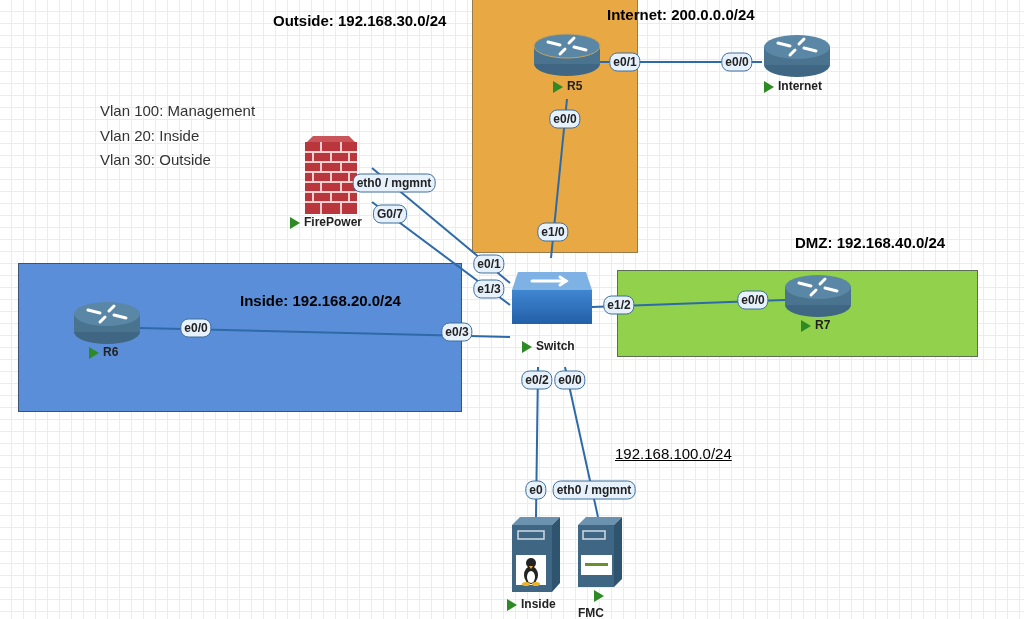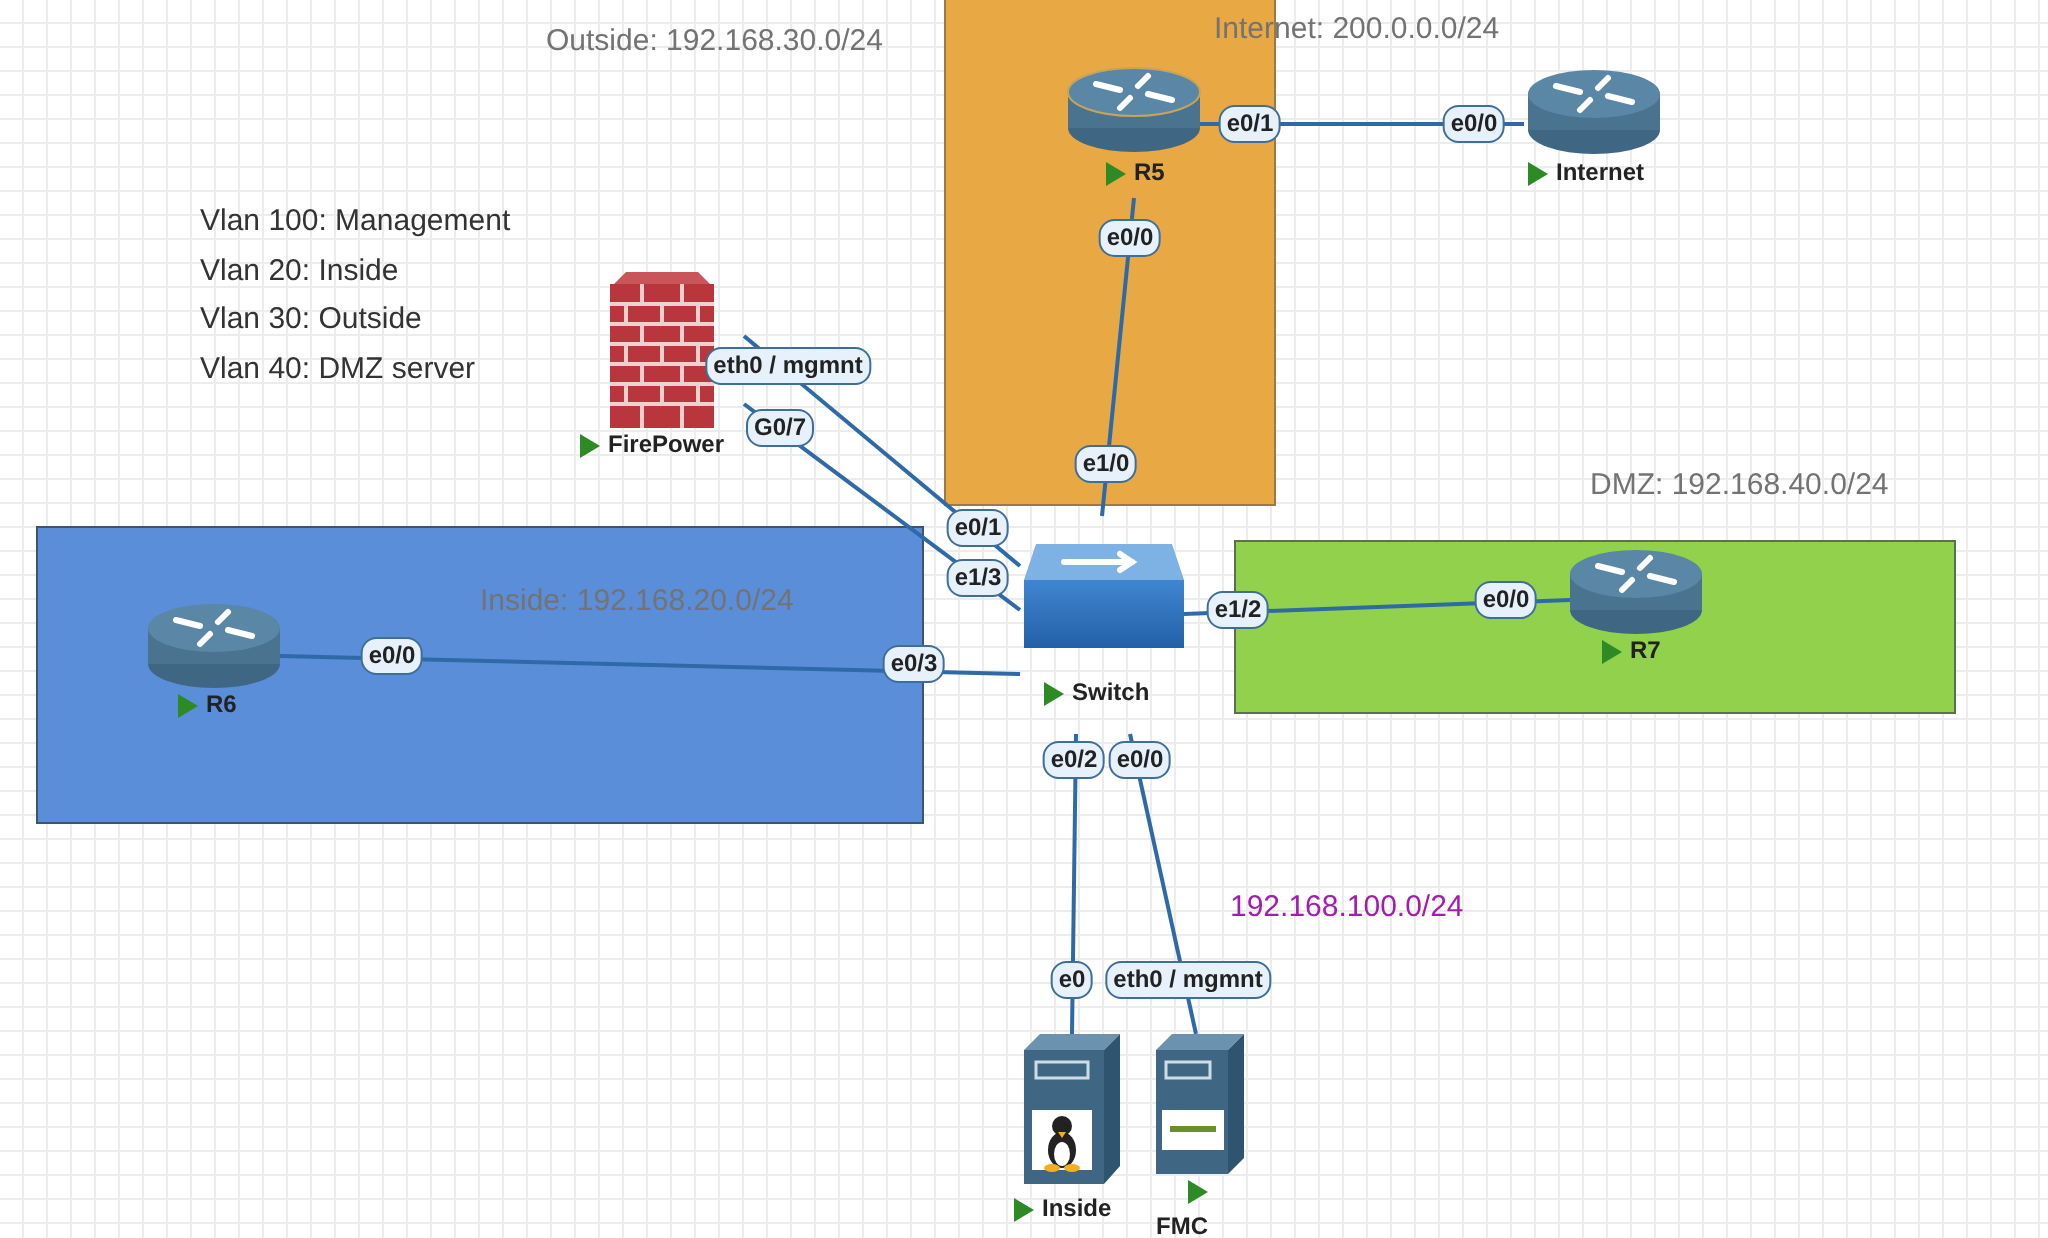--- a/index.html
+++ b/index.html
@@ -11,22 +11,22 @@
       linear-gradient(90deg, #ececec 1px, transparent 1px);
     background-size:12px 12px;
     background-position:-1px -1px;
     font-family:"Liberation Sans", sans-serif;
   }
   .zone { position:absolute; box-sizing:border-box; }
   .zone-outside { left:472px; top:0; width:166px; height:253px; background:#e8a843; border:1px solid #9a7a4a; border-top:none; }
   .zone-inside { left:18px; top:263px; width:444px; height:149px; background:#5b8ed8; border:1px solid #3c5470; }
   .zone-dmz { left:617px; top:270px; width:361px; height:87px; background:#91d14b; border:1px solid #5d6e55; }
 
-  .title { position:absolute; font-weight:normal; font-size:15px; color:#737373; white-space:nowrap; }
-  .plain { position:absolute; font-size:15px; color:#a21caf; white-space:nowrap; }
+  .title { position:absolute; font-weight:bold; font-size:15px; color:#000000; white-space:nowrap; }
+  .plain { position:absolute; font-size:15px; color:#000000; white-space:nowrap;text-decoration:underline; }
   .vlan-list { position:absolute; left:100px; top:99px; font-size:15px; color:#333; line-height:24.5px; }
 
   svg.links { position:absolute; left:0; top:0; width:1024px; height:619px; }
 
   .port { position:absolute; transform:translate(-50%,-50%); background:#e6f1fb; border:1.5px solid #3f6e9a;
     border-radius:8px; font-size:12px; font-weight:bold; color:#222; padding:1px 3px; line-height:15px; white-space:nowrap; }
 
   .dev-label { position:absolute; font-size:12px; font-weight:bold; color:#222; white-space:nowrap; display:flex; align-items:flex-end; gap:4px; }
   .play { width:0; height:0; border-top:6px solid transparent; border-bottom:6px solid transparent; border-left:10px solid #2d8a25; display:inline-block; }
   .icon { position:absolute; }
@@ -41,21 +41,20 @@
 <div class="title" style="left:273px;top:12px;">Outside: 192.168.30.0/24</div>
 <div class="title" style="left:607px;top:6px;">Internet: 200.0.0.0/24</div>
 <div class="title" style="left:240px;top:292px;">Inside: 192.168.20.0/24</div>
 <div class="title" style="left:795px;top:234px;">DMZ: 192.168.40.0/24</div>
 <div class="plain" style="left:615px;top:445px;">192.168.100.0/24</div>
 
 <div class="vlan-list">
   <div>Vlan 100: Management</div>
   <div>Vlan 20: Inside</div>
   <div>Vlan 30: Outside</div>
-  <div>Vlan 40: DMZ server</div>
 </div>
 
 <svg class="links">
   <g stroke="#2e6aa8" stroke-width="2" fill="none">
     <line x1="600" y1="62" x2="762" y2="62"></line>
     <line x1="567" y1="99" x2="551" y2="258"></line>
     <line x1="372" y1="168" x2="510" y2="283"></line>
     <line x1="372" y1="202" x2="510" y2="305"></line>
     <line x1="592" y1="307" x2="785" y2="300"></line>
     <line x1="140" y1="328" x2="510" y2="337"></line>

